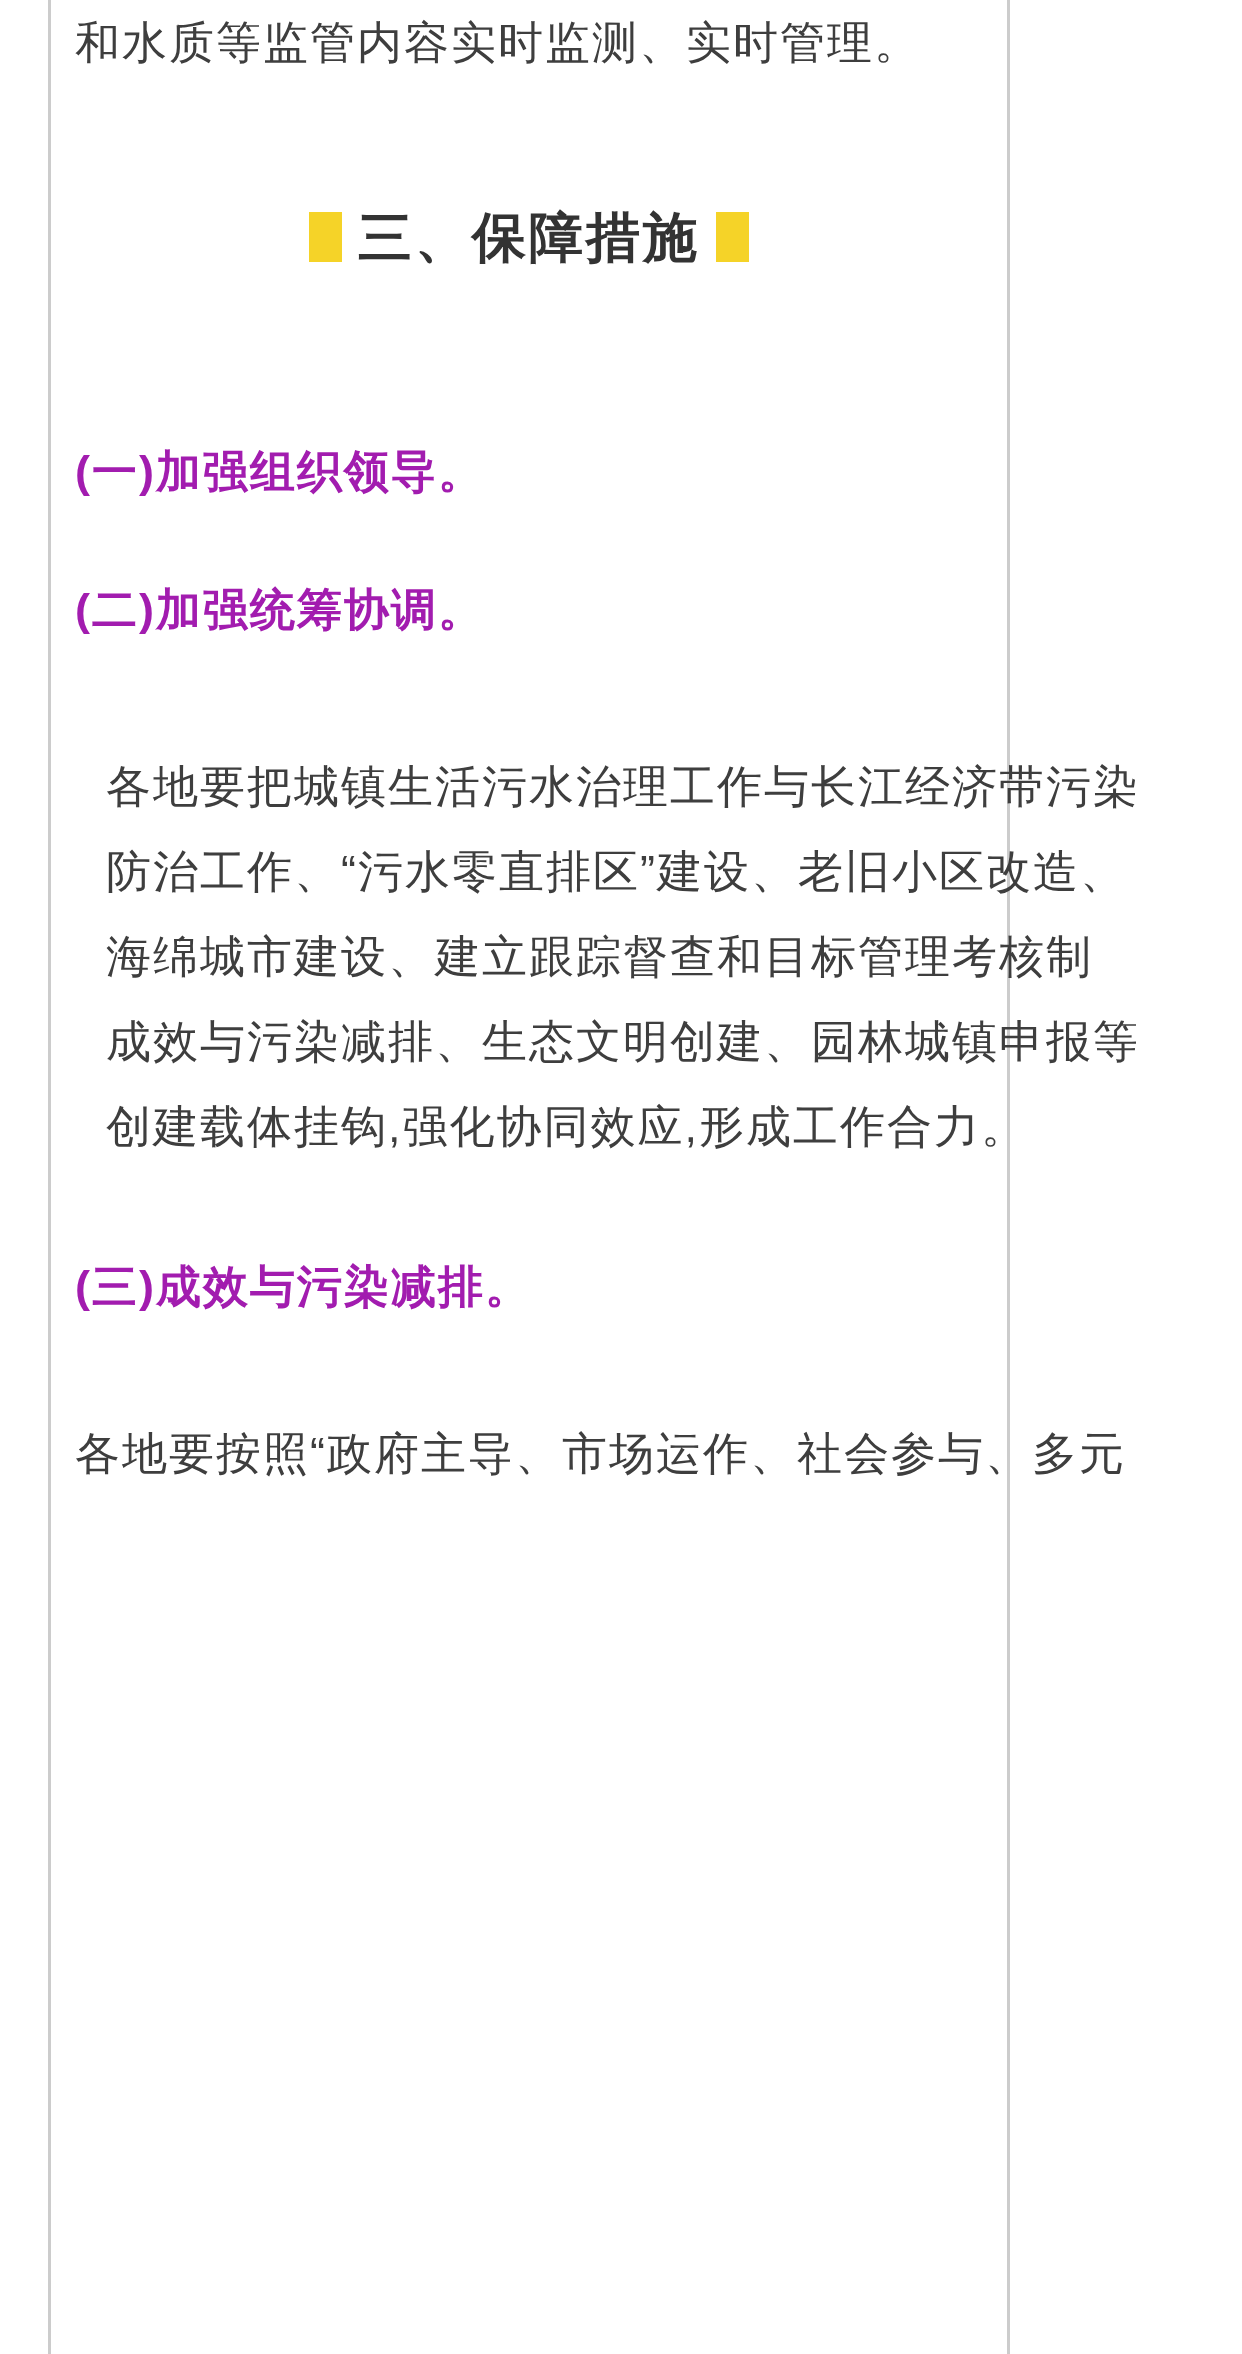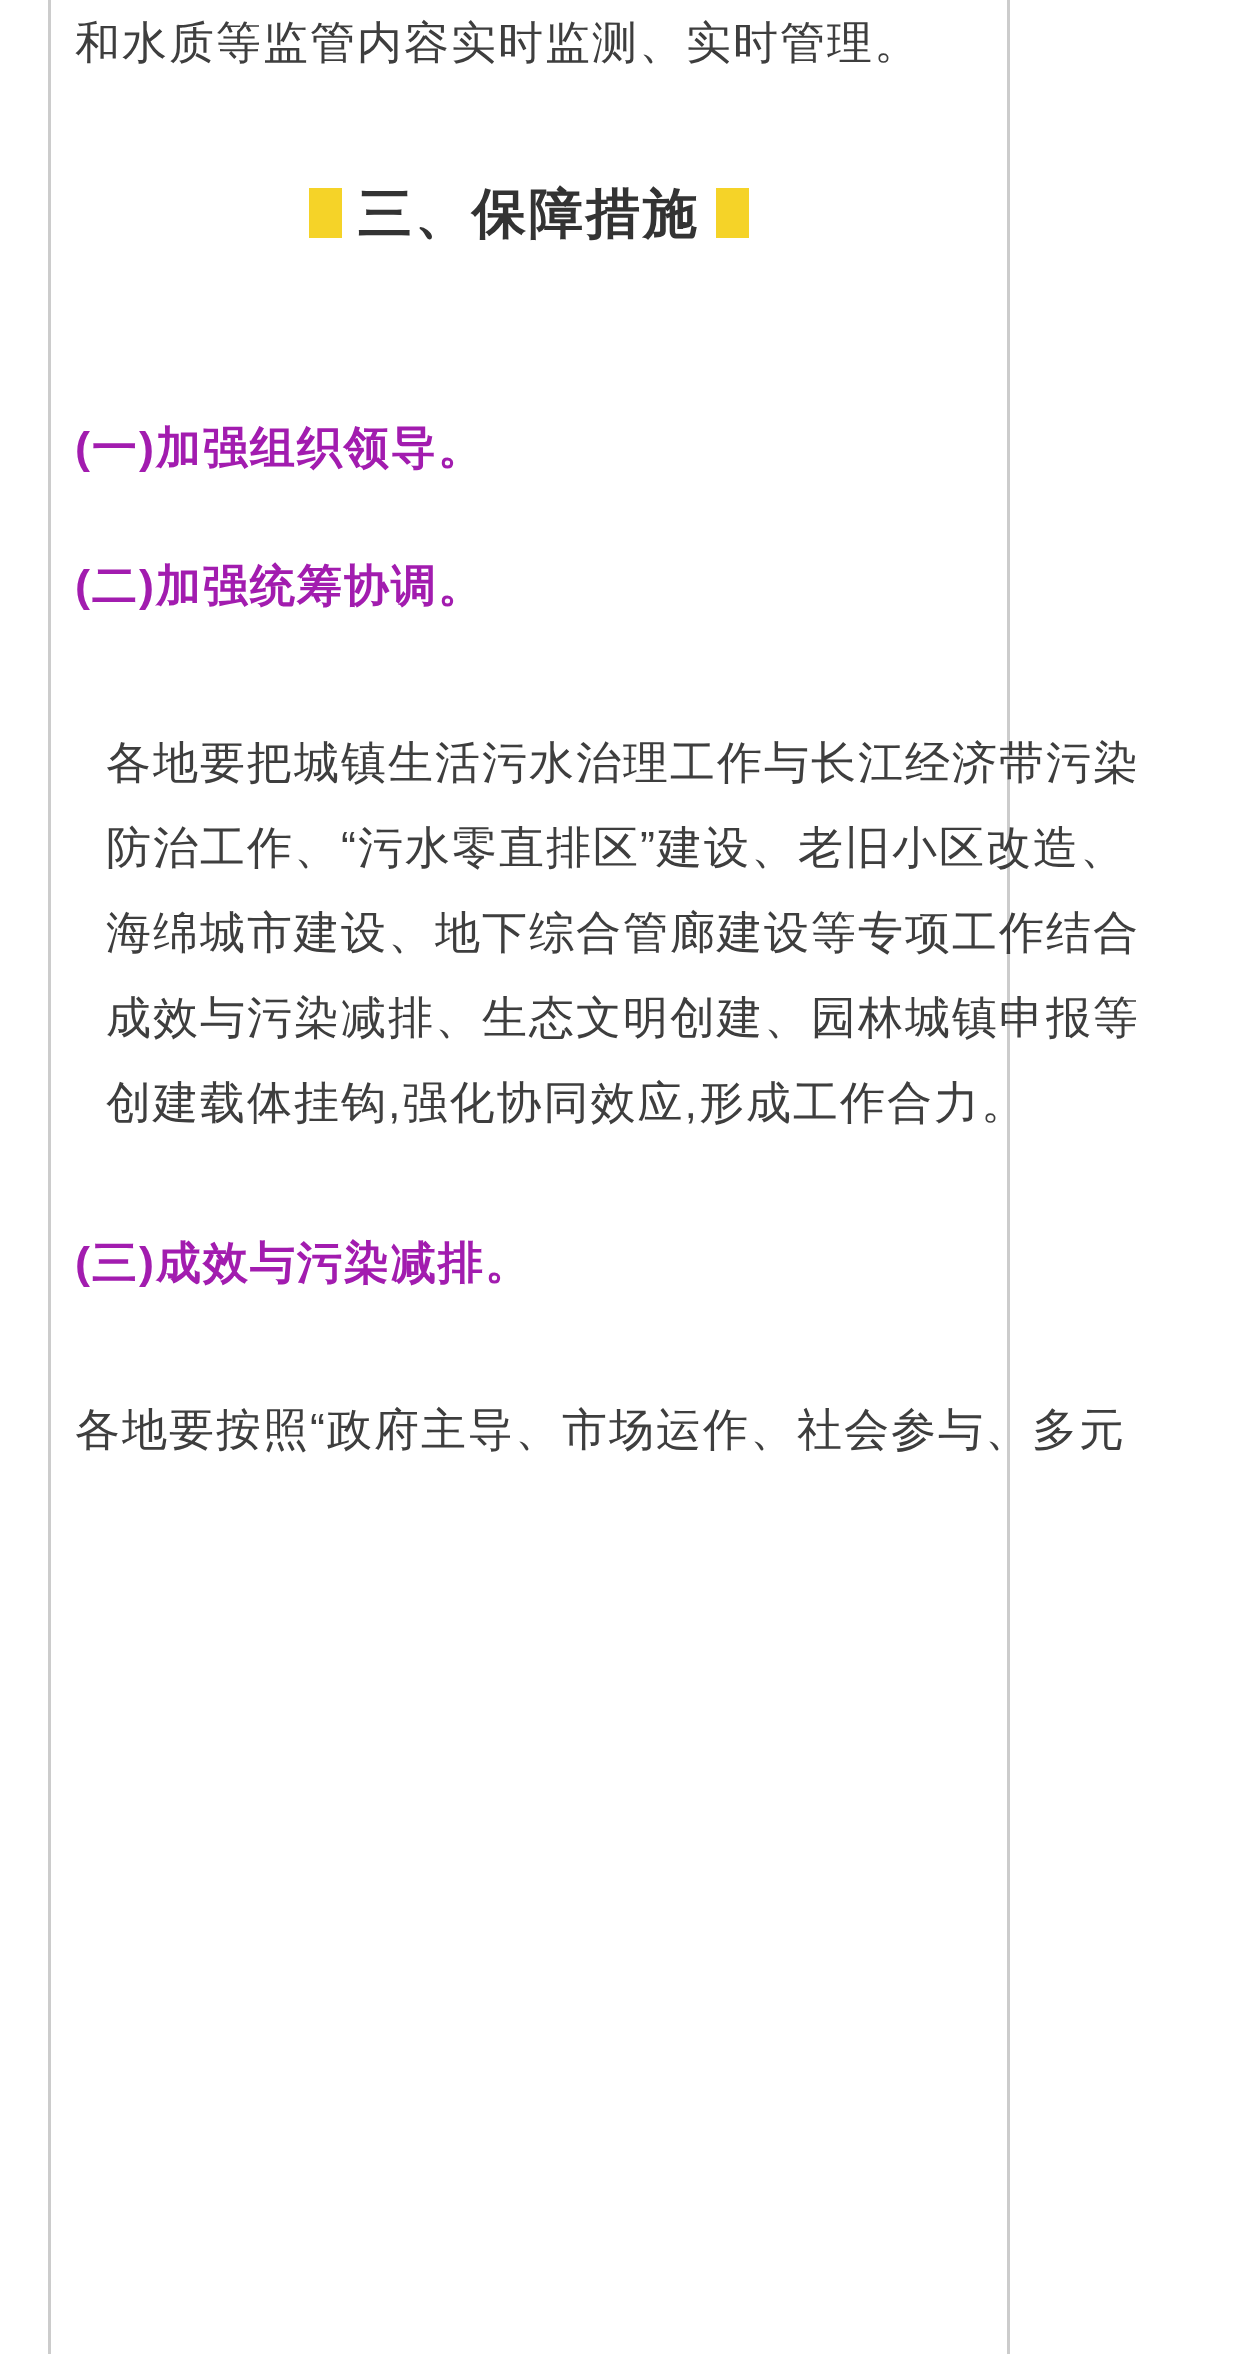--- a/index.html
+++ b/index.html
@@ -40,21 +40,21 @@
     letter-spacing: 2px;
     text-align: justify;
     text-align-last: justify;
     color: #3e3e3e;
     white-space: nowrap;
   }
   .line.end {
     text-align-last: left;
   }
   .section-heading {
-    margin-top: 96px;
+    margin-top: 120px;
     height: 64px;
     display: flex;
     align-items: center;
     justify-content: center;
     gap: 16px;
   }
   .section-title {
     font-size: 54px;
     font-weight: bold;
     letter-spacing: 3px;
@@ -101,21 +101,21 @@
     </div>
 
     <h3 class="sub sub1">(一)加强组织领导。</h3>
 
 
     <h3 class="sub sub2">(二)加强统筹协调。</h3>
 
     <div class="para para2">
       <p class="line">各地要把城镇生活污水治理工作与长江经济带污染</p>
       <p class="line">防治工作、“污水零直排区”建设、老旧小区改造、</p>
-      <p class="line">海绵城市建设、地下综合管廊建设等专项工作结合</p>
+      <p class="line">海绵城市建设、建立跟踪督查和目标管理考核制</p>
       <p class="line">成效与污染减排、生态文明创建、园林城镇申报等</p>
       <p class="line end">创建载体挂钩,强化协同效应,形成工作合力。</p>
     </div>
 
     <h3 class="sub sub3">(三)成效与污染减排。</h3>
 
     <div class="para para3">
       <p class="line">各地要按照“政府主导、市场运作、社会参与、多元</p>
     </div>
 

